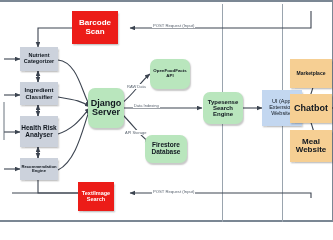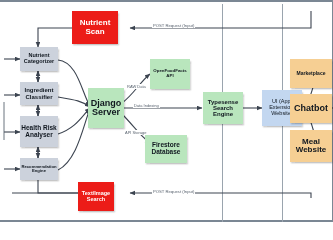--- a/index.html
+++ b/index.html
@@ -13,21 +13,21 @@
   
   .frame-right{position:absolute;top:0;right:0;width:1px;height:222px;
                background:#7b8794;}
 
   .node{position:absolute;box-sizing:border-box;display:flex;
         align-items:center;justify-content:center;text-align:center;
         line-height:1.05;font-weight:bold;
         box-shadow:1px 1.5px 1.5px rgba(0,0,0,.22);}
 
   .n-gray  {background:#ccd2dc;color:#10171f;}
-  .n-green {background:#b9e6bd;color:#10171f;}
+  .n-green {background:#b9e6bd;color:#10171f;border-radius:7px;}
   .n-red   {background:#ec1c18;color:#ffffff;}
   .n-blue  {background:#c3d7f0;color:#10171f;}
   .n-orange{background:#f6cf93;color:#10171f;}
 
   
   .rail{position:absolute;width:1px;background:#9aa4ae;}
 
   svg.wires{position:absolute;left:0;top:0;width:333px;height:222px;
             overflow:visible;}
   .w{fill:none;stroke:#3c4450;stroke-width:1.1;}
@@ -92,21 +92,21 @@
     <path class="w" d="M243,106 L262,106" marker-end="url(#ah)"></path>
 
     <path class="w" d="M302,104 C312,100 312,82 318,72" marker-end="url(#ah)"></path>
     <path class="w" d="M302,106 L318,106" marker-end="url(#ah)"></path>
     <path class="w" d="M302,108 C312,112 312,130 318,141" marker-end="url(#ah)"></path>
 
     <path class="w" d="M327,106 L333,106" marker-end="url(#ah)"></path>
   </svg>
 
   <div class="node n-red" style="left:72px;top:9px;width:46px;height:33px;font-size:8px;">
-    <span>Nutrient Scan</span>
+    <span>Barcode Scan</span>
   </div>
 
   <div class="node n-red" style="left:78px;top:180px;width:36px;height:29px;font-size:5.5px;">
     <span>Text/Image Search</span>
   </div>
 
   <div class="node n-gray" style="left:20px;top:45px;width:38px;height:24px;font-size:5.5px;">
     <span>Nutrient Categorizer</span>
   </div>
 

